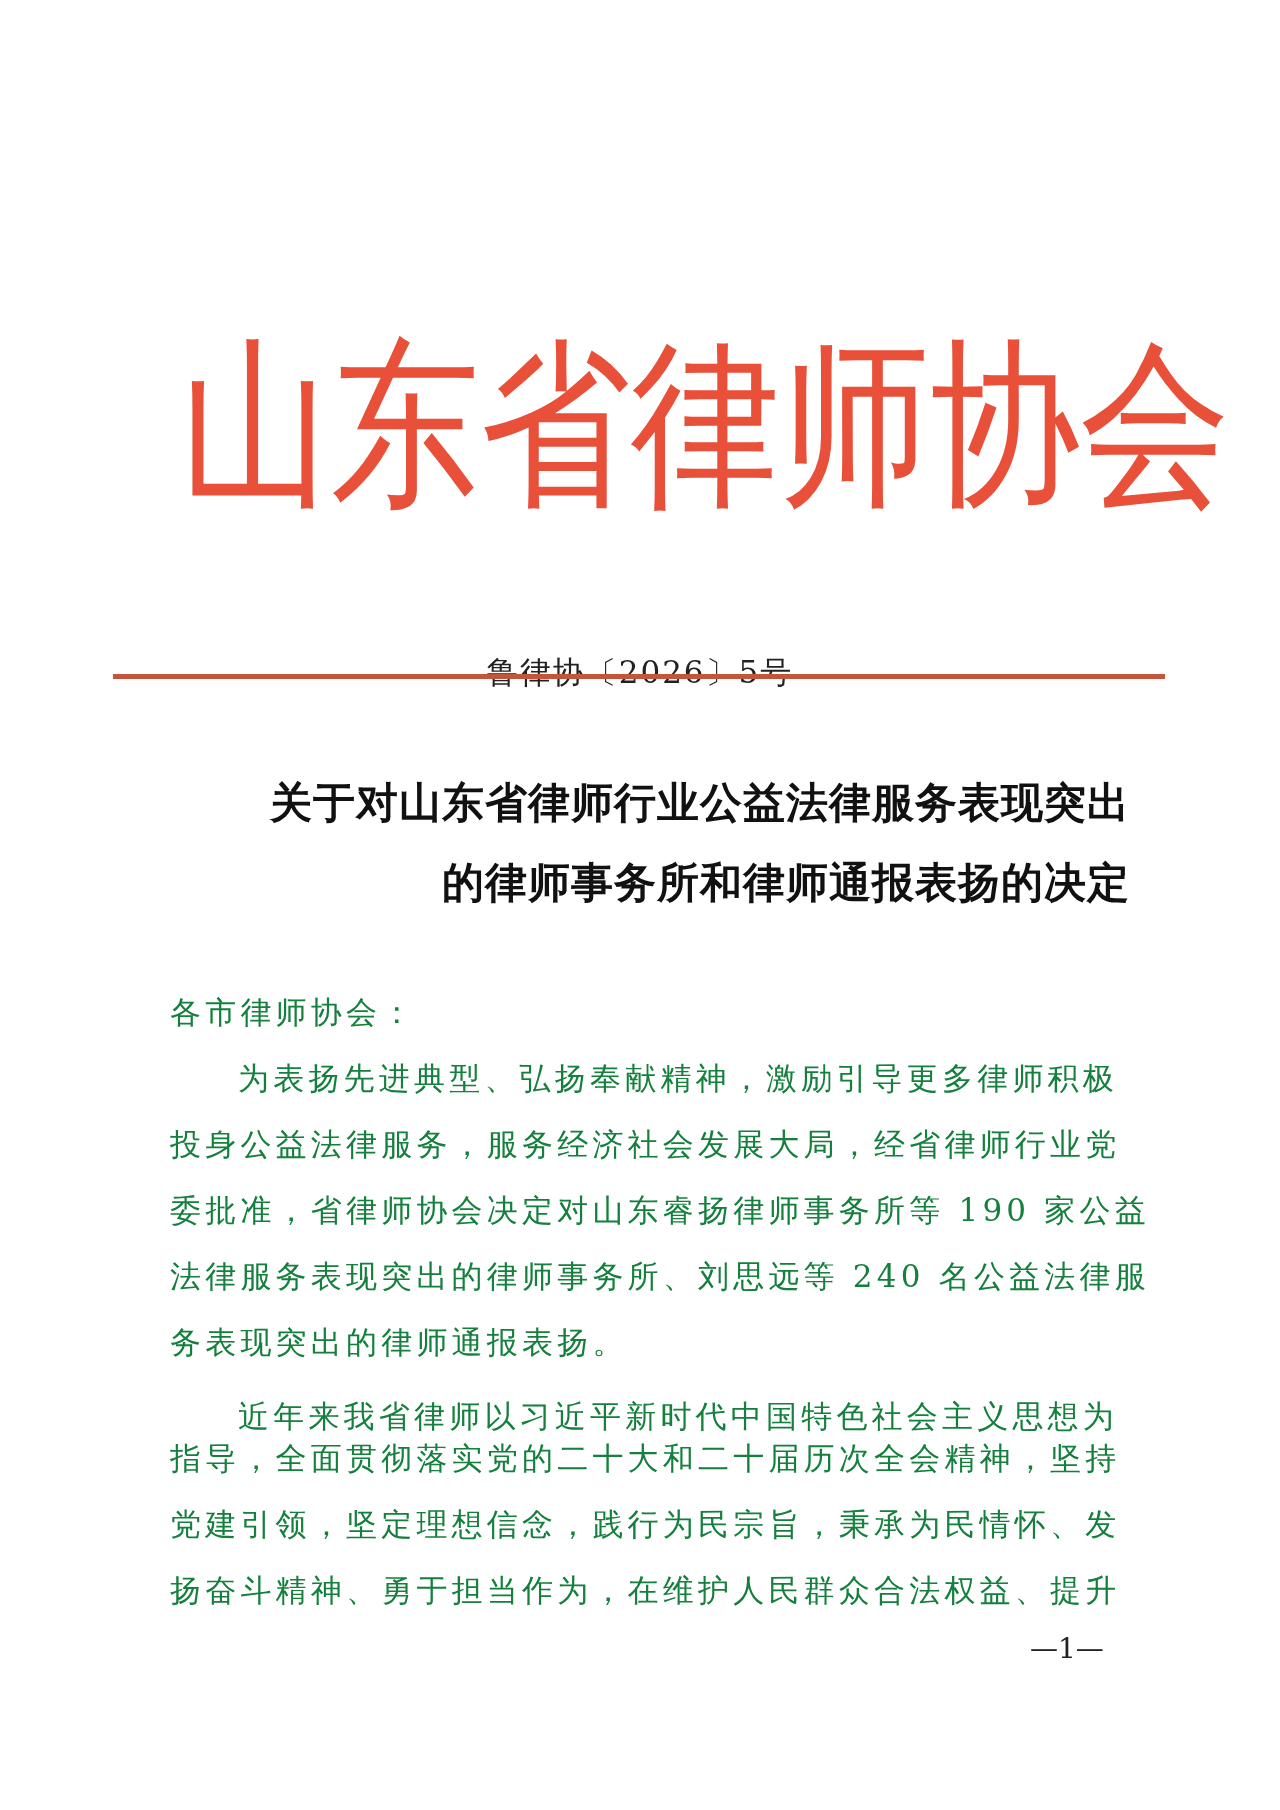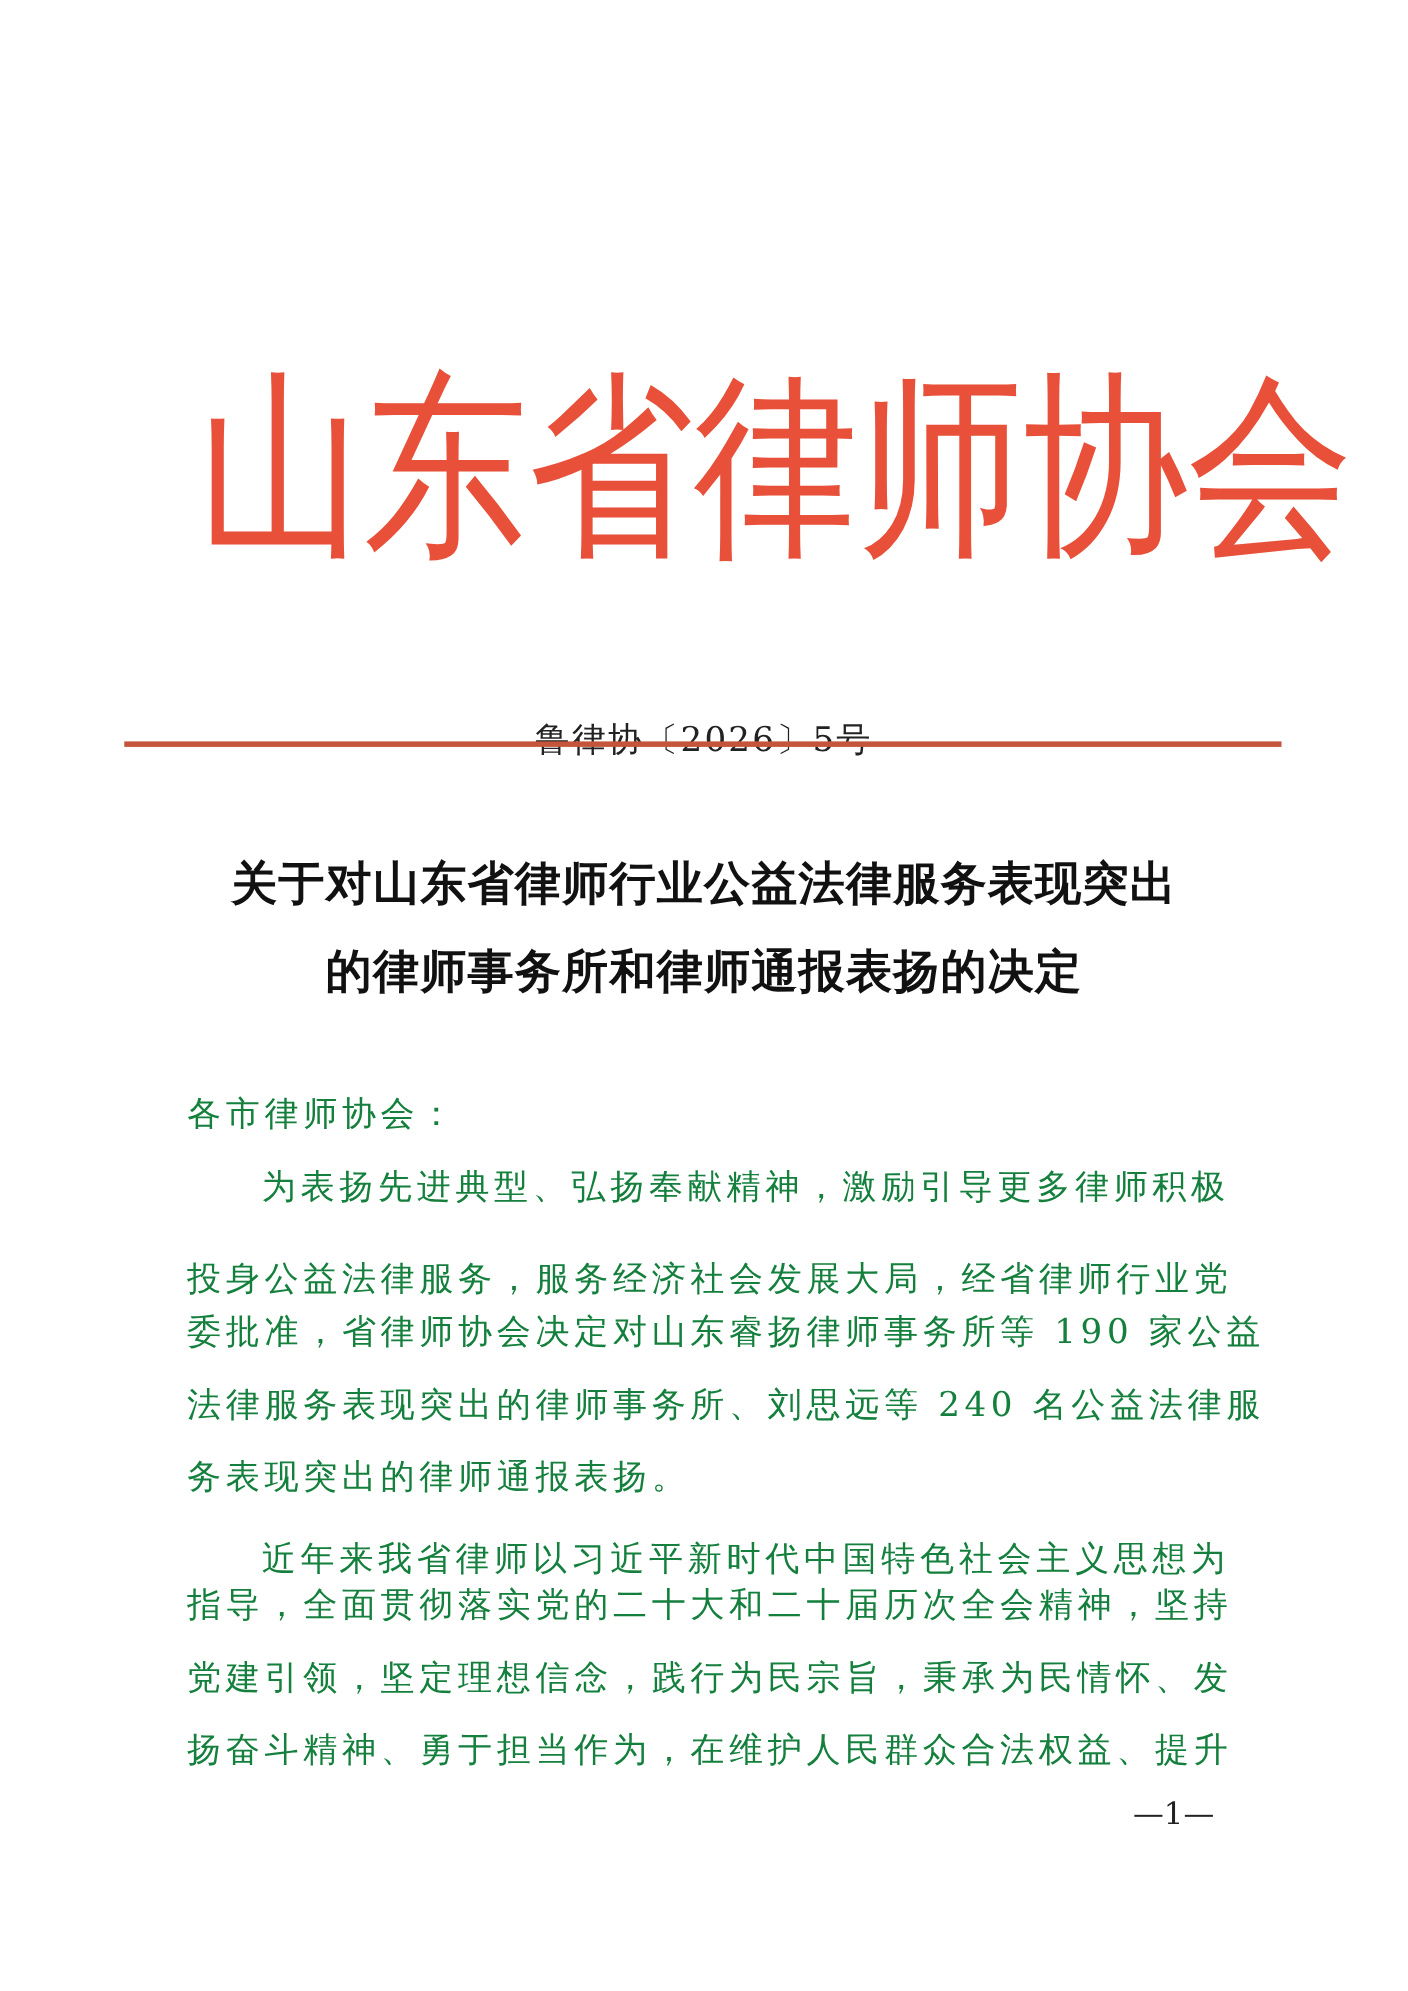--- a/index.html
+++ b/index.html
@@ -1,21 +1,21 @@
 <!DOCTYPE html>
 <html><head>
 <meta charset="utf-8">
 <style>
   html, body { margin:0; padding:0; background:#fff; }
   body { width:1280px; height:1810px; position:relative; overflow:hidden; font-family:"DejaVu Serif", serif; color:#1a1a1a; }
   .org-title { position:absolute; left:180px; top:330px; width:930px; height:190px; display:flex; justify-content:space-between; align-items:center; }
   .org-title span { font-family:"DejaVu Serif", serif; font-size:150px; color:#e8503a; line-height:1; transform:scaleY(1.2); font-weight:normal; display:inline-block; }
   .doc-no { position:absolute; left:0; width:1280px; top:608px; text-align:center; font-size:31px; letter-spacing:2px; color:#222;margin-top:44px; }
   .rule { position:absolute; left:113px; top:674px; width:1052px; height:5px; background:#c4553a; }
-  .title { position:absolute; left:150px; width:980px; text-align:center; font-size:42px; font-weight:bold; color:#111; letter-spacing:1px; }
+  .title { position:absolute; left:150px; width:980px; text-align:right; font-size:42px; font-weight:bold; color:#111; letter-spacing:1px; }
   .t1 { top:775px; }
   .t2 { top:855px; }
   .line { position:absolute; left:170px; width:945px; font-size:31px; letter-spacing:4.2px; color:#15803d; white-space:nowrap; }
   .indent { left:238px; width:877px; }
   .pagenum { position:absolute; left:1030px; top:1632px; font-size:28px; color:#222; }
 </style>
 </head>
 <body>
 
 <div class="org-title">
@@ -29,21 +29,21 @@
 </div>
 
 <div class="doc-no">鲁律协〔2026〕5号</div>
 <div class="rule"></div>
 
 <div class="title t1">关于对山东省律师行业公益法律服务表现突出</div>
 <div class="title t2">的律师事务所和律师通报表扬的决定</div>
 
 <div class="line" style="top:992px;">各市律师协会：</div>
 <div class="line indent" style="top:1058px;font-family:Liberation Mono, monospace;">为表扬先进典型、弘扬奉献精神，激励引导更多律师积极</div>
-<div class="line" style="top:1124px;margin-top:18px;">投身公益法律服务，服务经济社会发展大局，经省律师行业党</div>
+<div class="line" style="top:1124px;">投身公益法律服务，服务经济社会发展大局，经省律师行业党</div>
 <div class="line" style="top:1190px;">委批准，省律师协会决定对山东睿扬律师事务所等 190 家公益</div>
 <div class="line" style="top:1256px;text-align:center;">法律服务表现突出的律师事务所、刘思远等 240 名公益法律服</div>
 <div class="line" style="top:1322px;">务表现突出的律师通报表扬。</div>
 <div class="line indent" style="top:1372px;margin-top:24px;">近年来我省律师以习近平新时代中国特色社会主义思想为</div>
 <div class="line" style="top:1438px;">指导，全面贯彻落实党的二十大和二十届历次全会精神，坚持</div>
 <div class="line" style="top:1504px;">党建引领，坚定理想信念，践行为民宗旨，秉承为民情怀、发</div>
 <div class="line" style="top:1570px;">扬奋斗精神、勇于担当作为，在维护人民群众合法权益、提升</div>
 
 <div class="pagenum">—1—</div>
 

